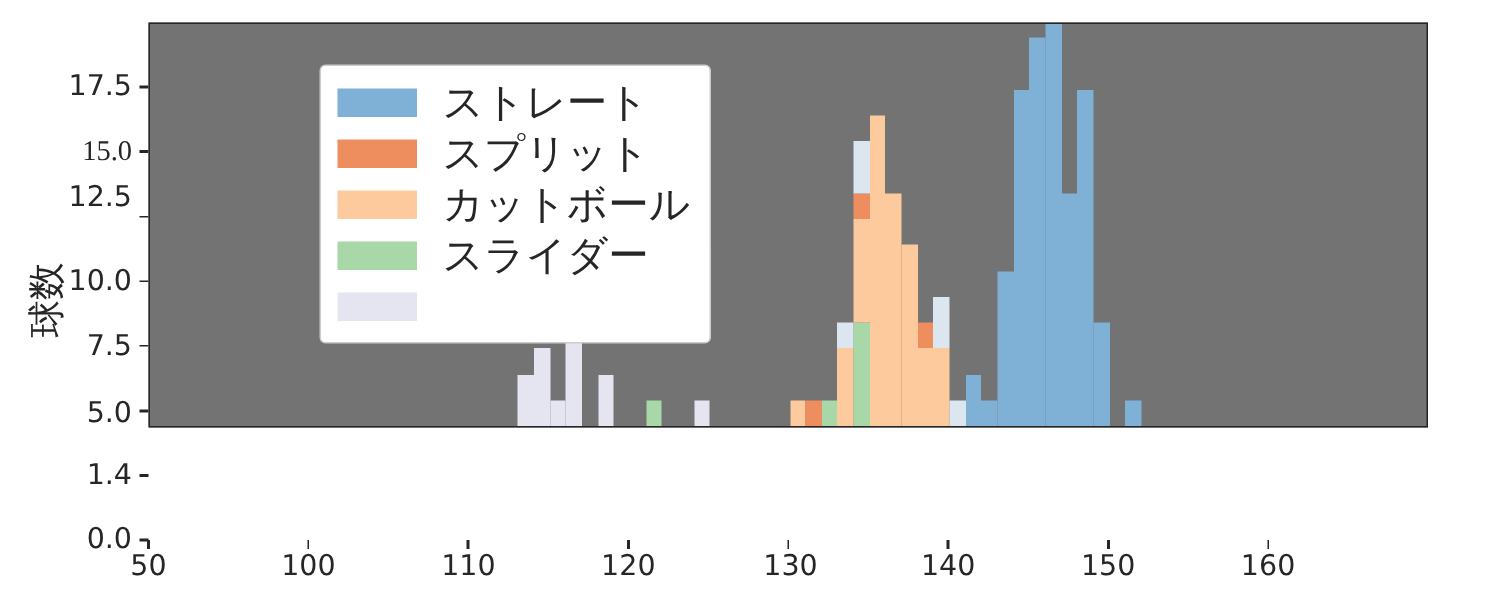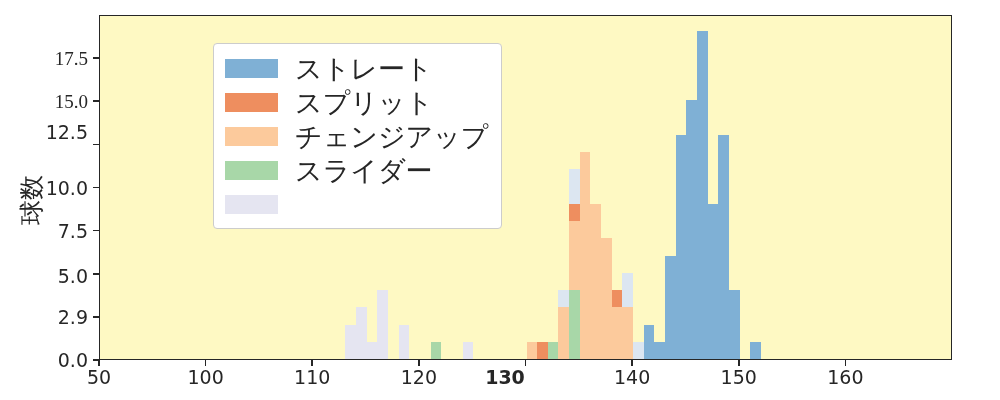--- a/index.html
+++ b/index.html
@@ -7,24 +7,24 @@
     width:1000px;height:400px;background:#ffffff;
     font-family:"DejaVu Sans","Liberation Sans",sans-serif;
     overflow:hidden;
   }
   #root{position:relative;width:1000px;height:400px;}
 
   
   #plot-area{
     position:absolute;
     left:99px;top:15px;
-    width:853px;height:345px;
+    width:853px;height:270px;
     border:1.6px solid #262626;
     box-sizing:border-box;
-    background:#fef9c3;
+    background:#737373;
     overflow:hidden;
   }
   #bars-layer{position:absolute;inset:0;}
   .bar{position:absolute;bottom:0;}
 
   
   .xtick{position:absolute;width:1.6px;height:6px;background:#262626;top:360px;}
   .xticklabel{position:absolute;top:368px;font-size:19px;color:#262626;
               transform:translateX(-50%);white-space:nowrap;line-height:1;}
   .ytick{position:absolute;width:6px;height:1.6px;background:#262626;left:93px;}
@@ -51,45 +51,45 @@
 <body>
 
 <div id="root">
 
   <div id="ylabel">球数</div>
 
   <div id="ytick-group">
       <div class="ytick" style="top: 359.2px;"></div>
       <div class="yticklabel" style="top: 360px;">0.0</div>
       <div class="ytick" style="top: 316.075px;"></div>
-      <div class="yticklabel" style="top: 316.875px;">2.9</div>
+      <div class="yticklabel" style="top: 316.875px;">1.4</div>
       <div class="ytick" style="top: 272.95px;"></div>
       <div class="yticklabel" style="top: 276px;">5.0</div>
       <div class="ytick" style="top: 229.825px;"></div>
       <div class="yticklabel" style="top: 230.625px;">7.5</div>
       <div class="ytick" style="top: 186.7px;"></div>
       <div class="yticklabel" style="top: 187.5px; text-align: right;">10.0</div>
       <div class="ytick" style="top: 143.575px;"></div>
       <div class="yticklabel" style="top: 132px;">12.5</div>
       <div class="ytick" style="top: 100.45px;"></div>
       <div class="yticklabel" style="top: 101.25px; font-family: Liberation Serif, serif;">15.0</div>
       <div class="ytick" style="top: 57.325px;"></div>
-      <div class="yticklabel" style="top: 58.125px; font-family: Liberation Serif, serif;">17.5</div>
+      <div class="yticklabel" style="top: 58.125px;">17.5</div>
     </div>
   <div id="xtick-group">
       <div class="xtick" style="left: 98.2px;"></div>
       <div class="xticklabel" style="left: 99px;">50</div>
       <div class="xtick" style="left: 204.825px;"></div>
       <div class="xticklabel" style="left: 205.625px;">100</div>
       <div class="xtick" style="left: 311.45px;"></div>
       <div class="xticklabel" style="left: 312.25px;">110</div>
       <div class="xtick" style="left: 418.075px;"></div>
       <div class="xticklabel" style="left: 418.875px;">120</div>
       <div class="xtick" style="left: 524.7px;"></div>
-      <div class="xticklabel" style="left: 505px; font-weight: bold;">130</div>
+      <div class="xticklabel" style="left: 527px;">130</div>
       <div class="xtick" style="left: 631.325px;"></div>
       <div class="xticklabel" style="left: 632.125px;">140</div>
       <div class="xtick" style="left: 737.95px;"></div>
       <div class="xticklabel" style="left: 738.75px;">150</div>
       <div class="xtick" style="left: 844.575px;"></div>
       <div class="xticklabel" style="left: 845.375px;">160</div>
     </div>
 
   <div id="plot-area">
     <div id="bars-layer">
@@ -133,21 +133,21 @@
         <div class="legend-row">
           <span class="legend-swatch" style="background: rgb(127, 176, 213);"></span>
           <span class="legend-label">ストレート</span>
         </div>
         <div class="legend-row">
           <span class="legend-swatch" style="background: rgb(238, 142, 95);"></span>
           <span class="legend-label">スプリット</span>
         </div>
         <div class="legend-row">
           <span class="legend-swatch" style="background: rgb(252, 202, 156);"></span>
-          <span class="legend-label">チェンジアップ</span>
+          <span class="legend-label">カットボール</span>
         </div>
         <div class="legend-row">
           <span class="legend-swatch" style="background: rgb(168, 215, 168);"></span>
           <span class="legend-label">スライダー</span>
         </div>
         <div class="legend-row">
           <span class="legend-swatch" style="background: rgb(229, 229, 241);"></span>
         </div>
       </div>
   </div>

